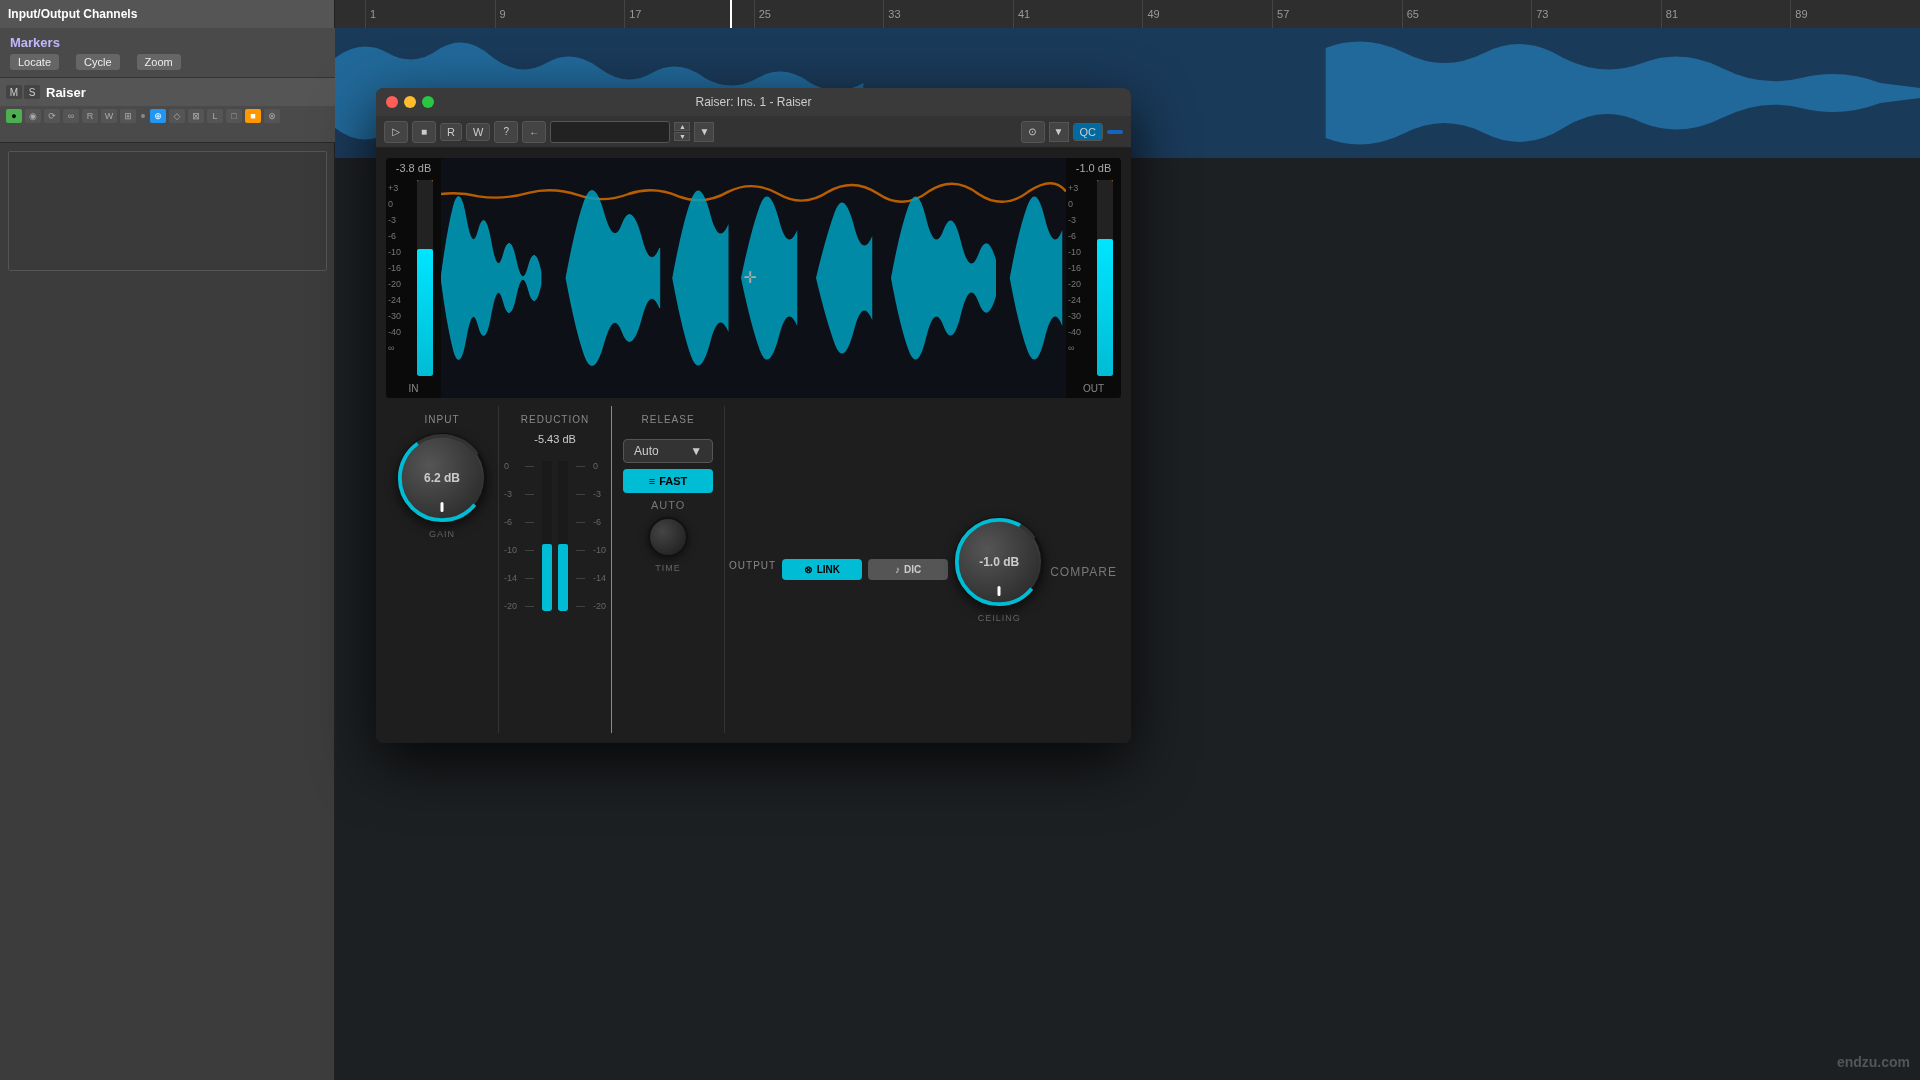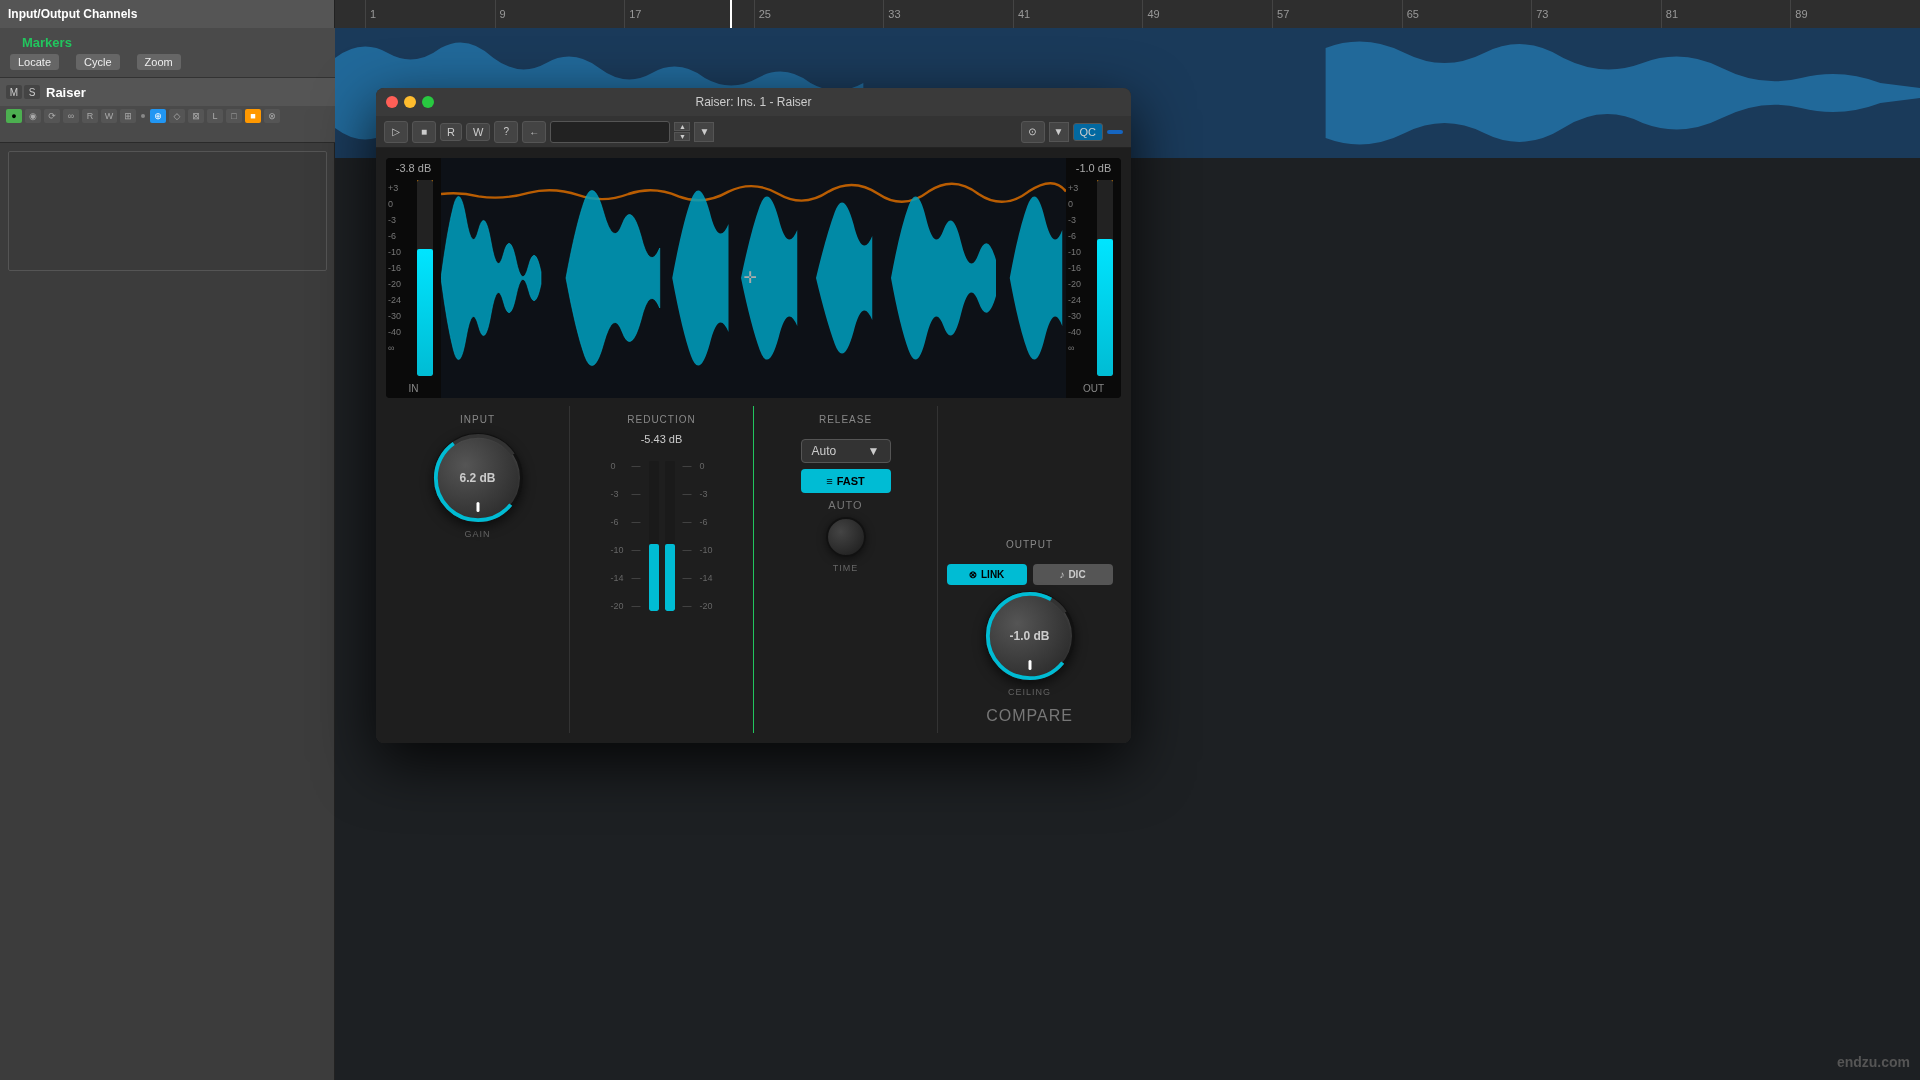--- a/index.html
+++ b/index.html
@@ -114,25 +114,24 @@
     .markers-section {
       height: 50px;
       background: #4a4a4a;
       border-bottom: 1px solid #333;
       display: flex;
       flex-direction: column;
       justify-content: center;
       padding: 4px 10px;
     }
     .markers-title {
-      color: #22c55e;
+      color: #c4b5fd;
       font-size: 13px;
       font-weight: bold;
       margin-bottom: 4px;
-      margin-left: 12px;
     }
     .markers-buttons {
       display: flex;
       gap: 17px;
     }
     .markers-btn {
       background: #666;
       color: #eee;
       border: none;
       border-radius: 3px;
@@ -612,21 +611,20 @@
       color: #666;
       font-size: 9px;
       text-transform: uppercase;
       letter-spacing: 1px;
     }
 
     
     .output-section {
       flex: 1;
       display: flex;
-      flex-direction: column;
       align-items: center;
       padding: 8px 4px;
       gap: 6px;
       justify-content: flex-end;
     }
     .link-btn {
       background: #00bcd4;
       color: #000;
       font-size: 10px;
       font-weight: bold;
@@ -652,21 +650,21 @@
       gap: 4px;
       width: 80px;
       justify-content: center;
     }
     .output-btns {
       display: flex;
       gap: 6px;
     }
     .compare-text {
       color: #777;
-      font-size: 16px;
+      font-size: 12px;
       letter-spacing: 1px;
       text-transform: uppercase;
       margin-top: 4px;
     }
 
     
     .watermark {
       position: absolute;
       bottom: 10px;
       right: 10px;

